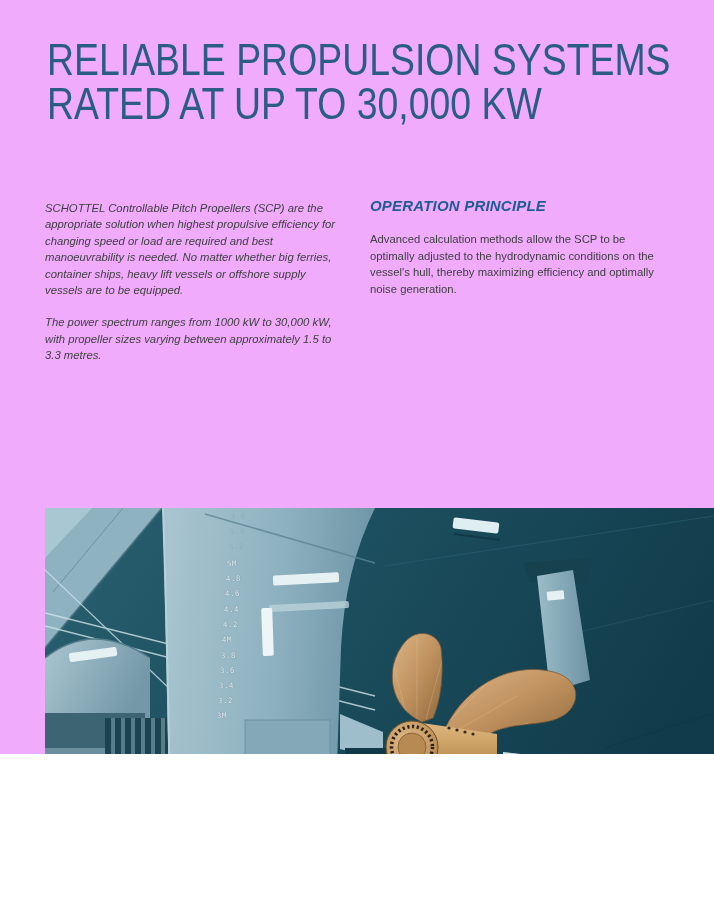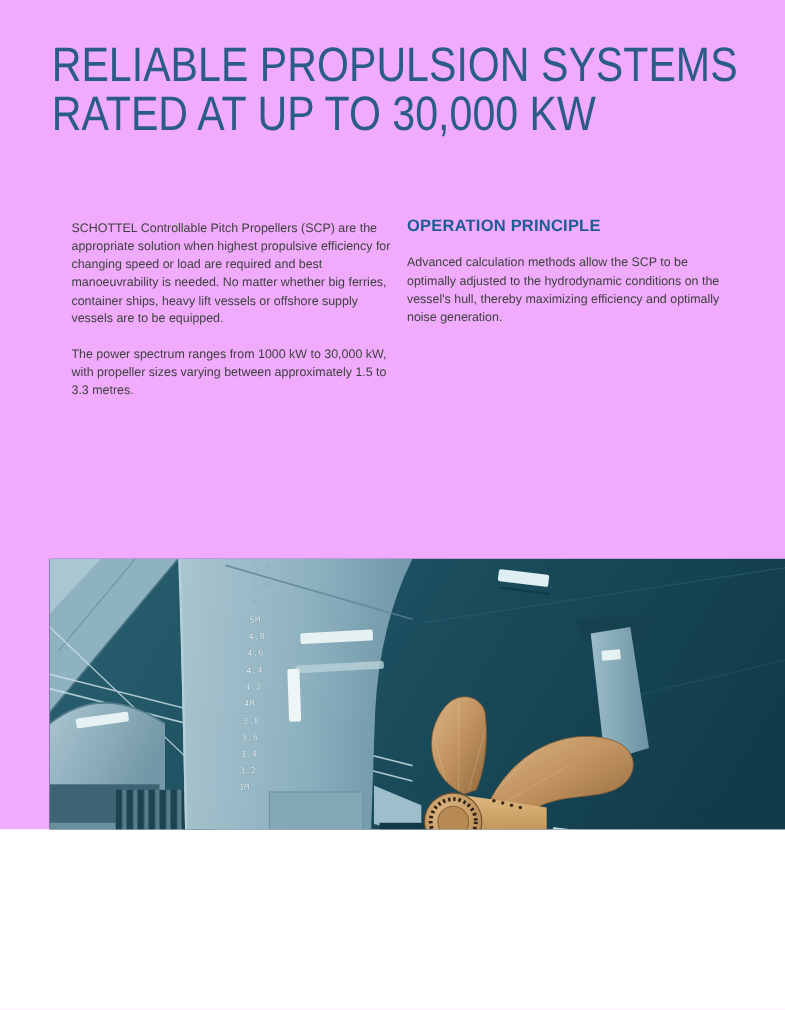--- a/index.html
+++ b/index.html
@@ -4,24 +4,24 @@
 <style>
   html,body{margin:0;padding:0;background:#ffffff;}
   .page{position:relative;width:714px;height:754px;background:#f0abfc;overflow:hidden;
         font-family:"Liberation Sans",sans-serif;padding-left:20px;}
   
   .title{position:absolute;left:47px;top:38px;color:#2b5c86;font-size:44px;line-height:44px;
          font-weight:400;letter-spacing:0px;transform:scaleX(0.85);transform-origin:left top;
          white-space:nowrap;}
   
   .col{position:absolute;top:200px;width:293px;color:#3f3f3f;font-size:11.3px;line-height:16.4px;}
-  .col-left{left:65px;}
+  .col-left{left:45px;font-style:italic;}
   .col-right{left:370px;top:198px;}
   .col p{margin:0 0 16px 0;}
-  .subhead{color:#1d5c94;font-size:15px;font-weight:bold;letter-spacing:0.2px;margin:0 0 17px 0;}
+  .subhead{color:#1d5c94;font-size:15px;font-weight:bold;letter-spacing:0.2px;margin:0 0 17px 0;font-style:italic;}
   
   .photo{position:absolute;left:45px;top:508px;width:669px;height:395px;overflow:hidden;
          background:#1d4f5e;}
   .photo svg{position:absolute;left:0;top:0;}
   .draft-mark{position:absolute;font-family:"DejaVu Sans Mono",monospace;font-size:7.5px;
               line-height:8px;letter-spacing:0.5px;transform:rotate(-2deg);}
   .draft-mark.bright{color:#e9f2f5;text-shadow:0 0 1px rgba(20,50,60,.6);}
   .draft-mark.dim{color:#8fb0ba;}
 </style>
 </head>

